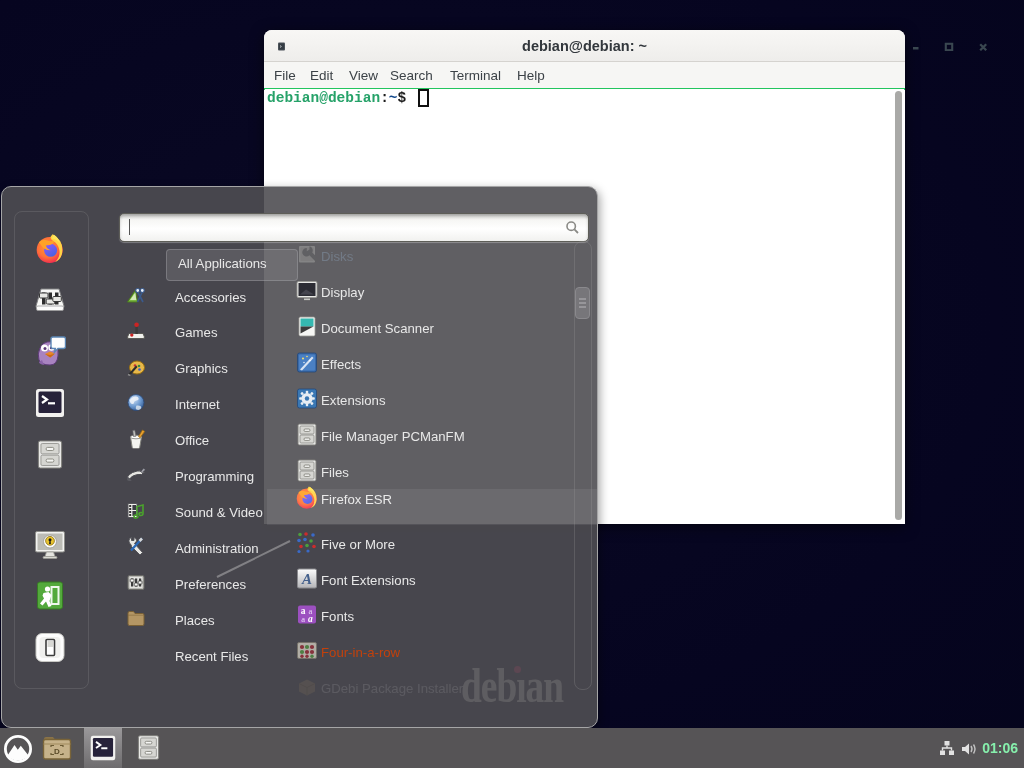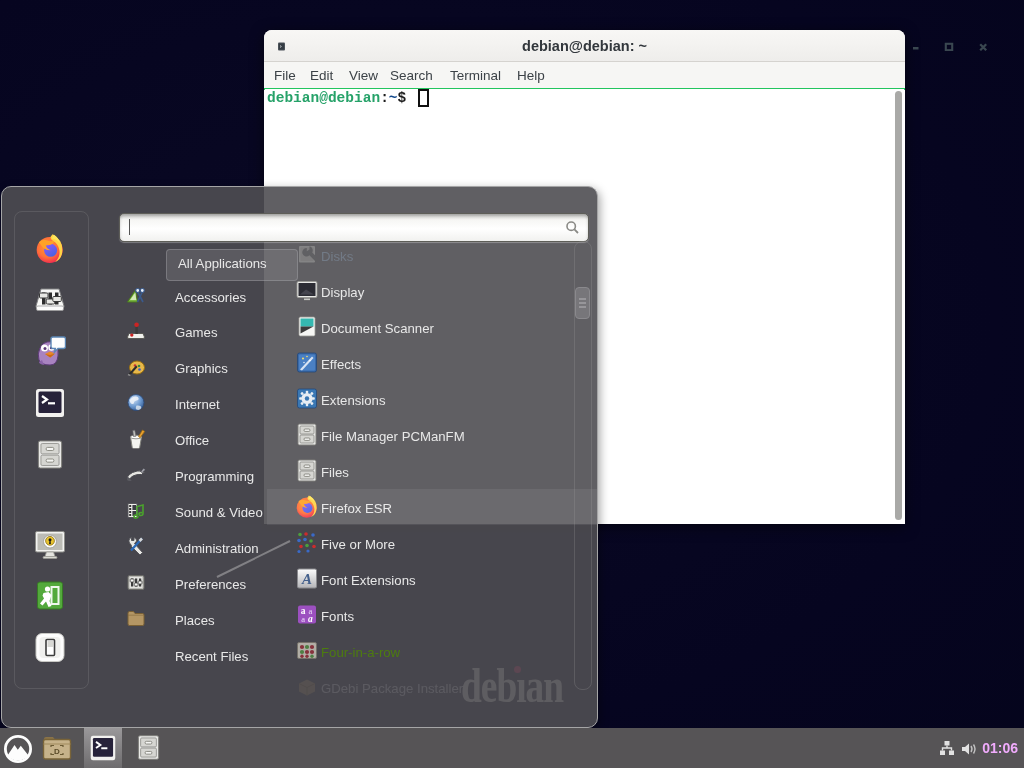--- a/index.html
+++ b/index.html
@@ -33,21 +33,21 @@
 
 .app{position:absolute;left:265px;width:322px;height:36px;font-size:13.2px;}
 .app .ai{position:absolute;left:28px;top:50%;transform:translateY(-50%);}
 .app .al{position:absolute;left:54px;top:50%;transform:translateY(-50%);white-space:nowrap;}
 #hlrow{position:absolute;left:265px;top:302px;width:330px;height:36px;background:rgba(255,255,255,0.075);}
 #mtrail{position:absolute;left:215px;top:352px;width:75px;height:42px;overflow:visible;}
 #mscrolltrack{position:absolute;left:572px;top:54px;width:16px;height:447px;border:1px solid rgba(160,160,160,0.25);border-radius:8px;}
 #mscrollthumb{position:absolute;left:573px;top:100px;width:13px;height:30px;background:#77767a;border:1px solid #8a898d;border-radius:4px;}
 
 #panel{position:absolute;left:0;top:728px;width:1024px;height:40px;background:#565456;}
-#clock{position:absolute;right:6px;top:12px;font-size:14px;font-weight:bold;color:#f0abfc;}
+#clock{position:absolute;right:6px;top:12px;font-size:14px;font-weight:bold;color:#86efac;}
 #termbtn{position:absolute;left:84px;top:0;width:38px;height:40px;background:linear-gradient(#9a989a,#6e6c6e);}
 </style></head>
 <body>
 <div id="desk"></div>
 <div id="wm">debıan</div>
 <div id="wmdot"></div>
 
 <div id="term">
   <div id="tbar">
     <div id="ttitle">debian@debian: ~</div>
@@ -346,21 +346,21 @@
 <div class="app" style="top:267px">
       <span class="ai"><svg width="24" height="24" viewBox="0 0 24 24">
           <rect x="3.0" y="1.5" width="18.0" height="21.0" rx="1.5" fill="#e8e8e6" stroke="#7e7e7a" stroke-width="1"></rect>
           <rect x="5.0" y="3.5" width="14.0" height="8.0" rx="1.0" fill="#d6d6d2" stroke="#8a8a86" stroke-width="0.8"></rect>
           <rect x="5.0" y="12.5" width="14.0" height="8.0" rx="1.0" fill="#d6d6d2" stroke="#8a8a86" stroke-width="0.8"></rect>
           <rect x="9.0" y="6.5" width="6.0" height="2.4" rx="1.1" fill="#f6f6f4" stroke="#77776f" stroke-width="0.8"></rect>
           <rect x="9.0" y="15.5" width="6.0" height="2.4" rx="1.1" fill="#f6f6f4" stroke="#77776f" stroke-width="0.8"></rect>
         </svg></span>
       <span class="al">Files</span>
     </div>
-<div class="app" style="top:303px">
+<div class="app" style="top:294px">
       <span class="ai"><svg width="24" height="24" viewBox="0 0 24 24">
           <defs>
             <radialGradient id="ffg24" cx="42%" cy="40%" r="75%">
               <stop offset="0%" stop-color="#ff9c2a"></stop>
               <stop offset="50%" stop-color="#ff7139"></stop>
               <stop offset="80%" stop-color="#f2314e"></stop>
               <stop offset="100%" stop-color="#d8088a"></stop>
             </radialGradient>
             <linearGradient id="ffb24" x1="0" y1="0" x2="0.6" y2="1">
               <stop offset="0%" stop-color="#9059ff"></stop>
@@ -424,21 +424,21 @@
             <circle cx="12" cy="8.5" r="2.1" fill="#4f7f44"></circle>
             <circle cx="17" cy="8.5" r="2.1" fill="#86323c"></circle>
             <circle cx="7" cy="13.5" r="2.1" fill="#4f7f44"></circle>
             <circle cx="12" cy="13.5" r="2.1" fill="#86323c"></circle>
             <circle cx="17" cy="13.5" r="2.1" fill="#86323c"></circle>
             <circle cx="7" cy="17.8" r="1.7" fill="#86323c"></circle>
             <circle cx="12" cy="17.8" r="1.7" fill="#86323c"></circle>
             <circle cx="17" cy="17.8" r="1.7" fill="#4f7f44"></circle>
           </g>
         </svg></span>
-      <span class="al" style="color:#4d7c0f">Four-in-a-row</span>
+      <span class="al" style="color:#c2410c">Four-in-a-row</span>
     </div>
 <div class="app" style="top:483px;opacity:0.13">
       <span class="ai"><svg width="24" height="24" viewBox="0 0 24 24">
           <path d="M4 9 l8 -4 8 4 v8 l-8 4 -8 -4z" fill="#b49664"></path>
           <path d="M4 9 l8 4 8 -4 M12 13 v8" stroke="#8a7040" stroke-width="1" fill="none"></path>
         </svg></span>
       <span class="al" style="color:#e0e0e0">GDebi Package Installer</span>
     </div>
 
   <div id="hlrow"></div>

